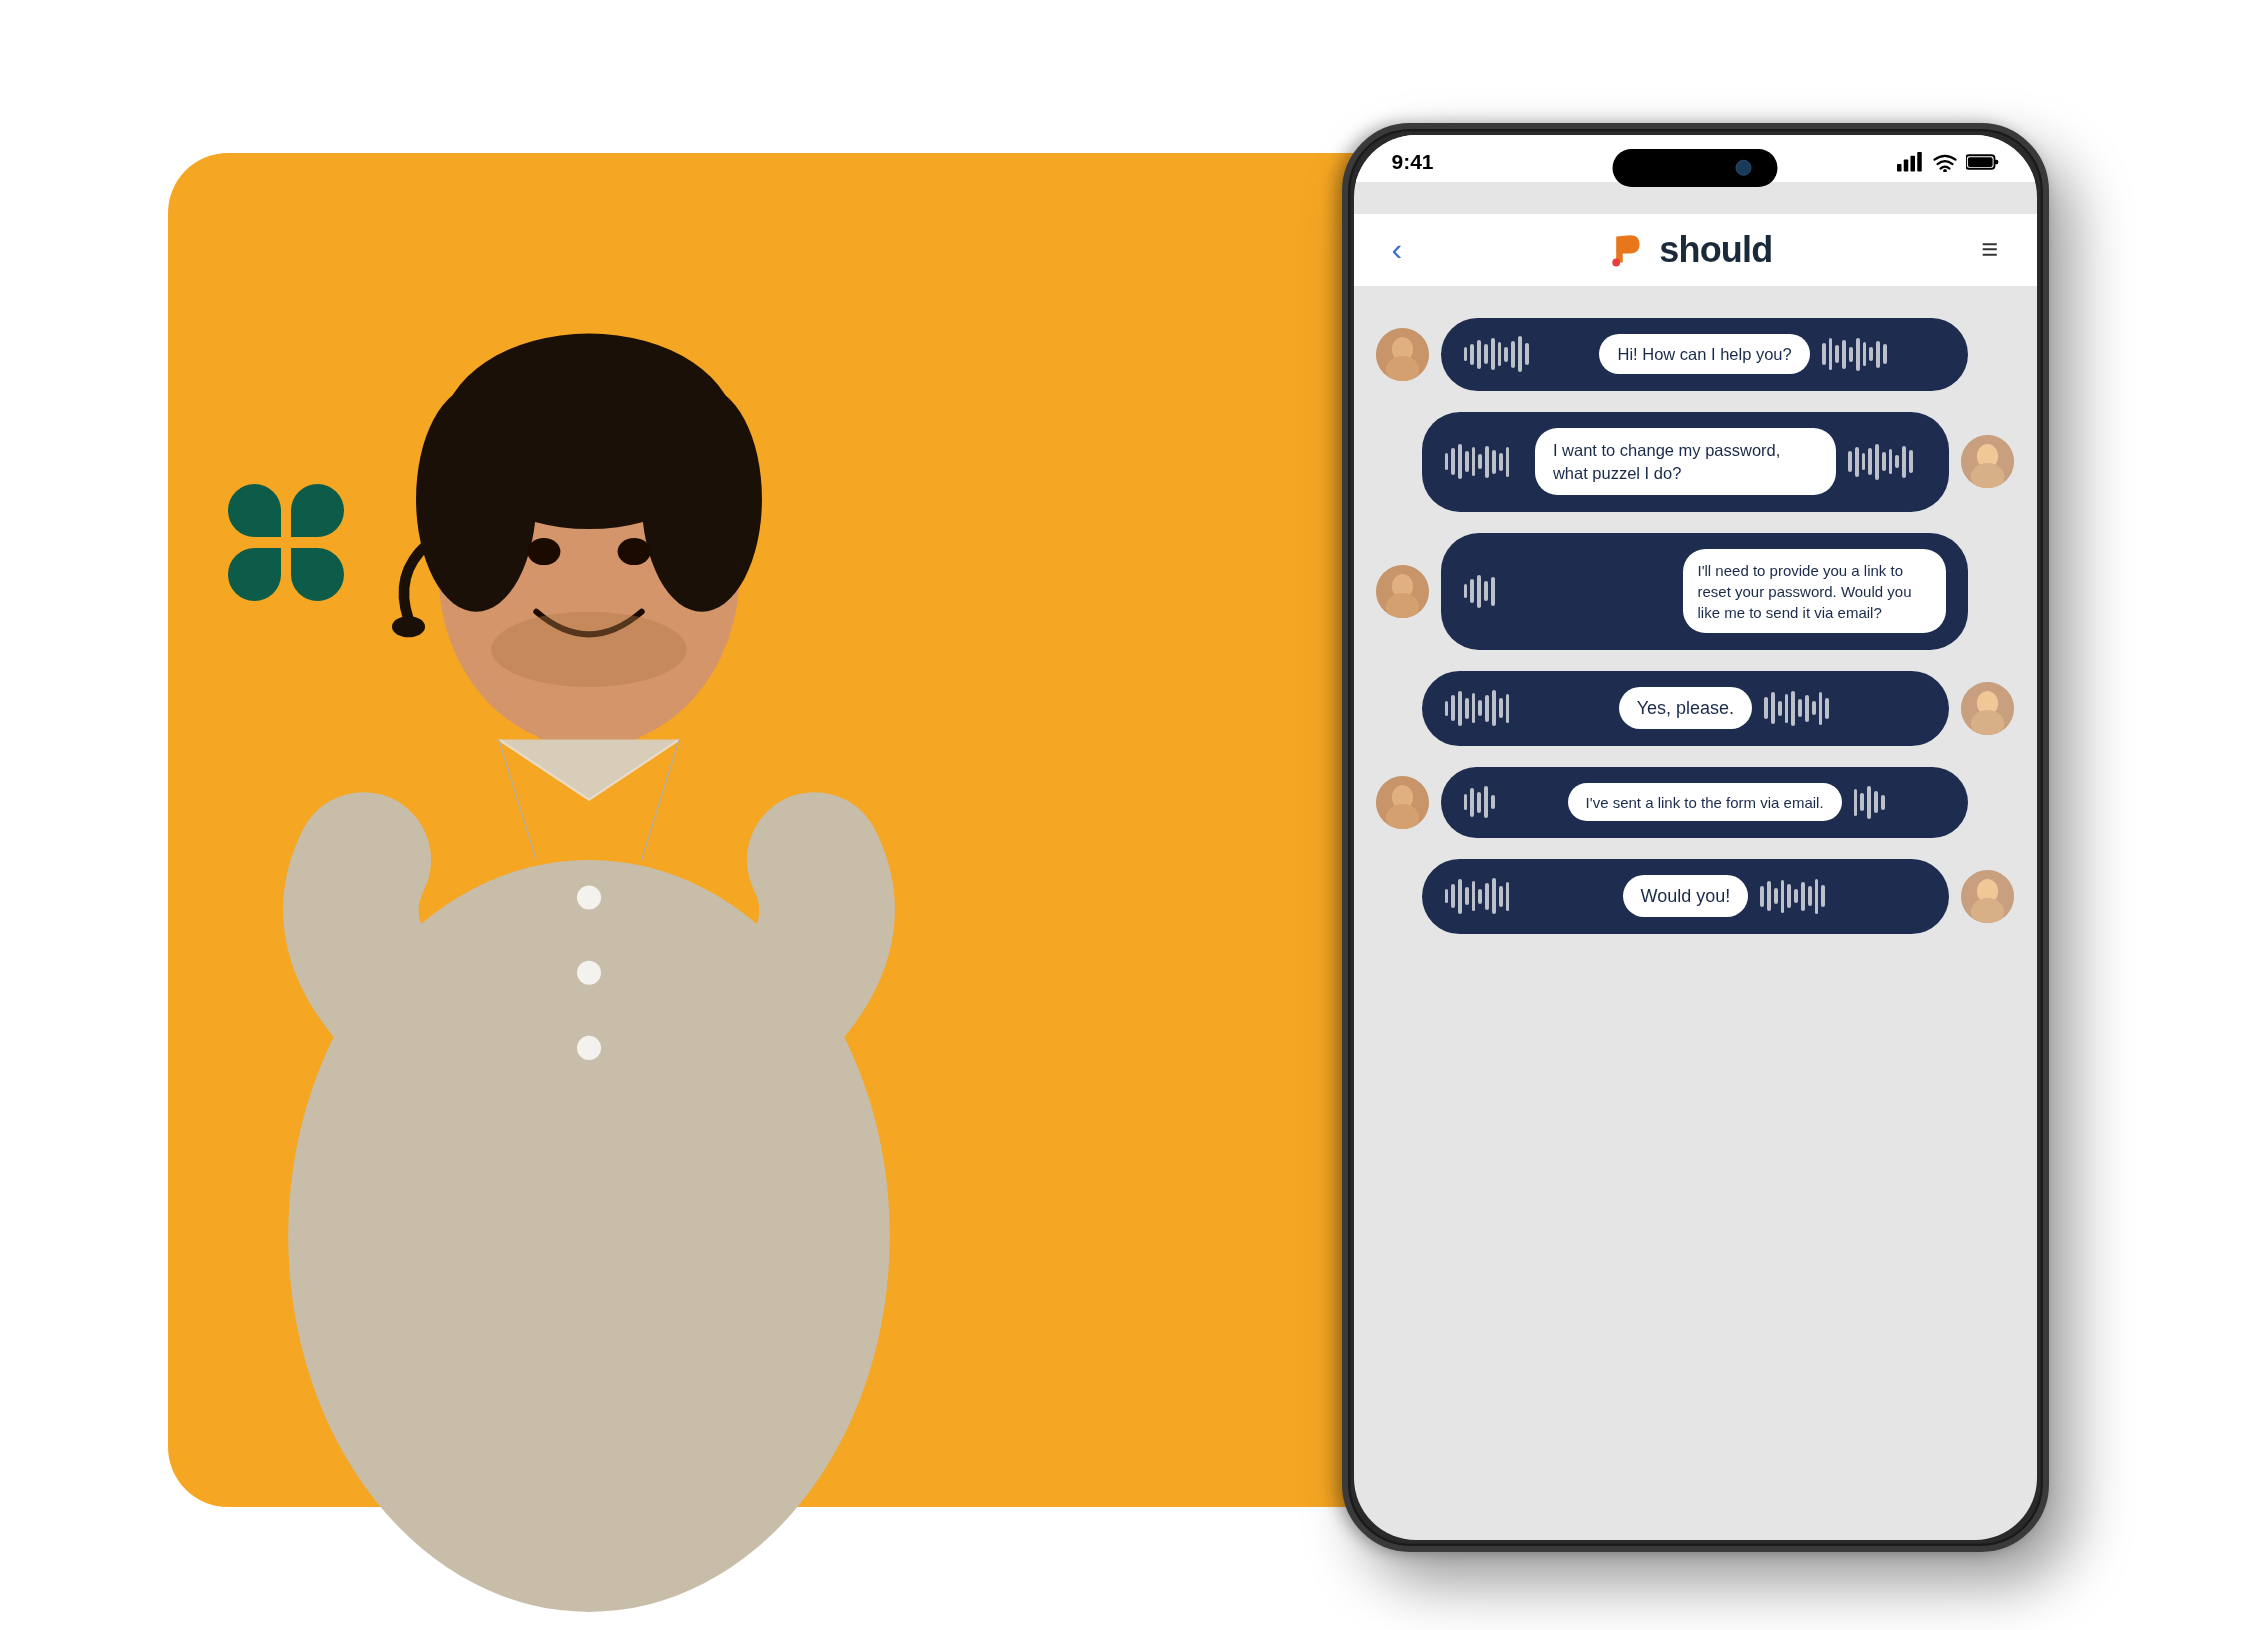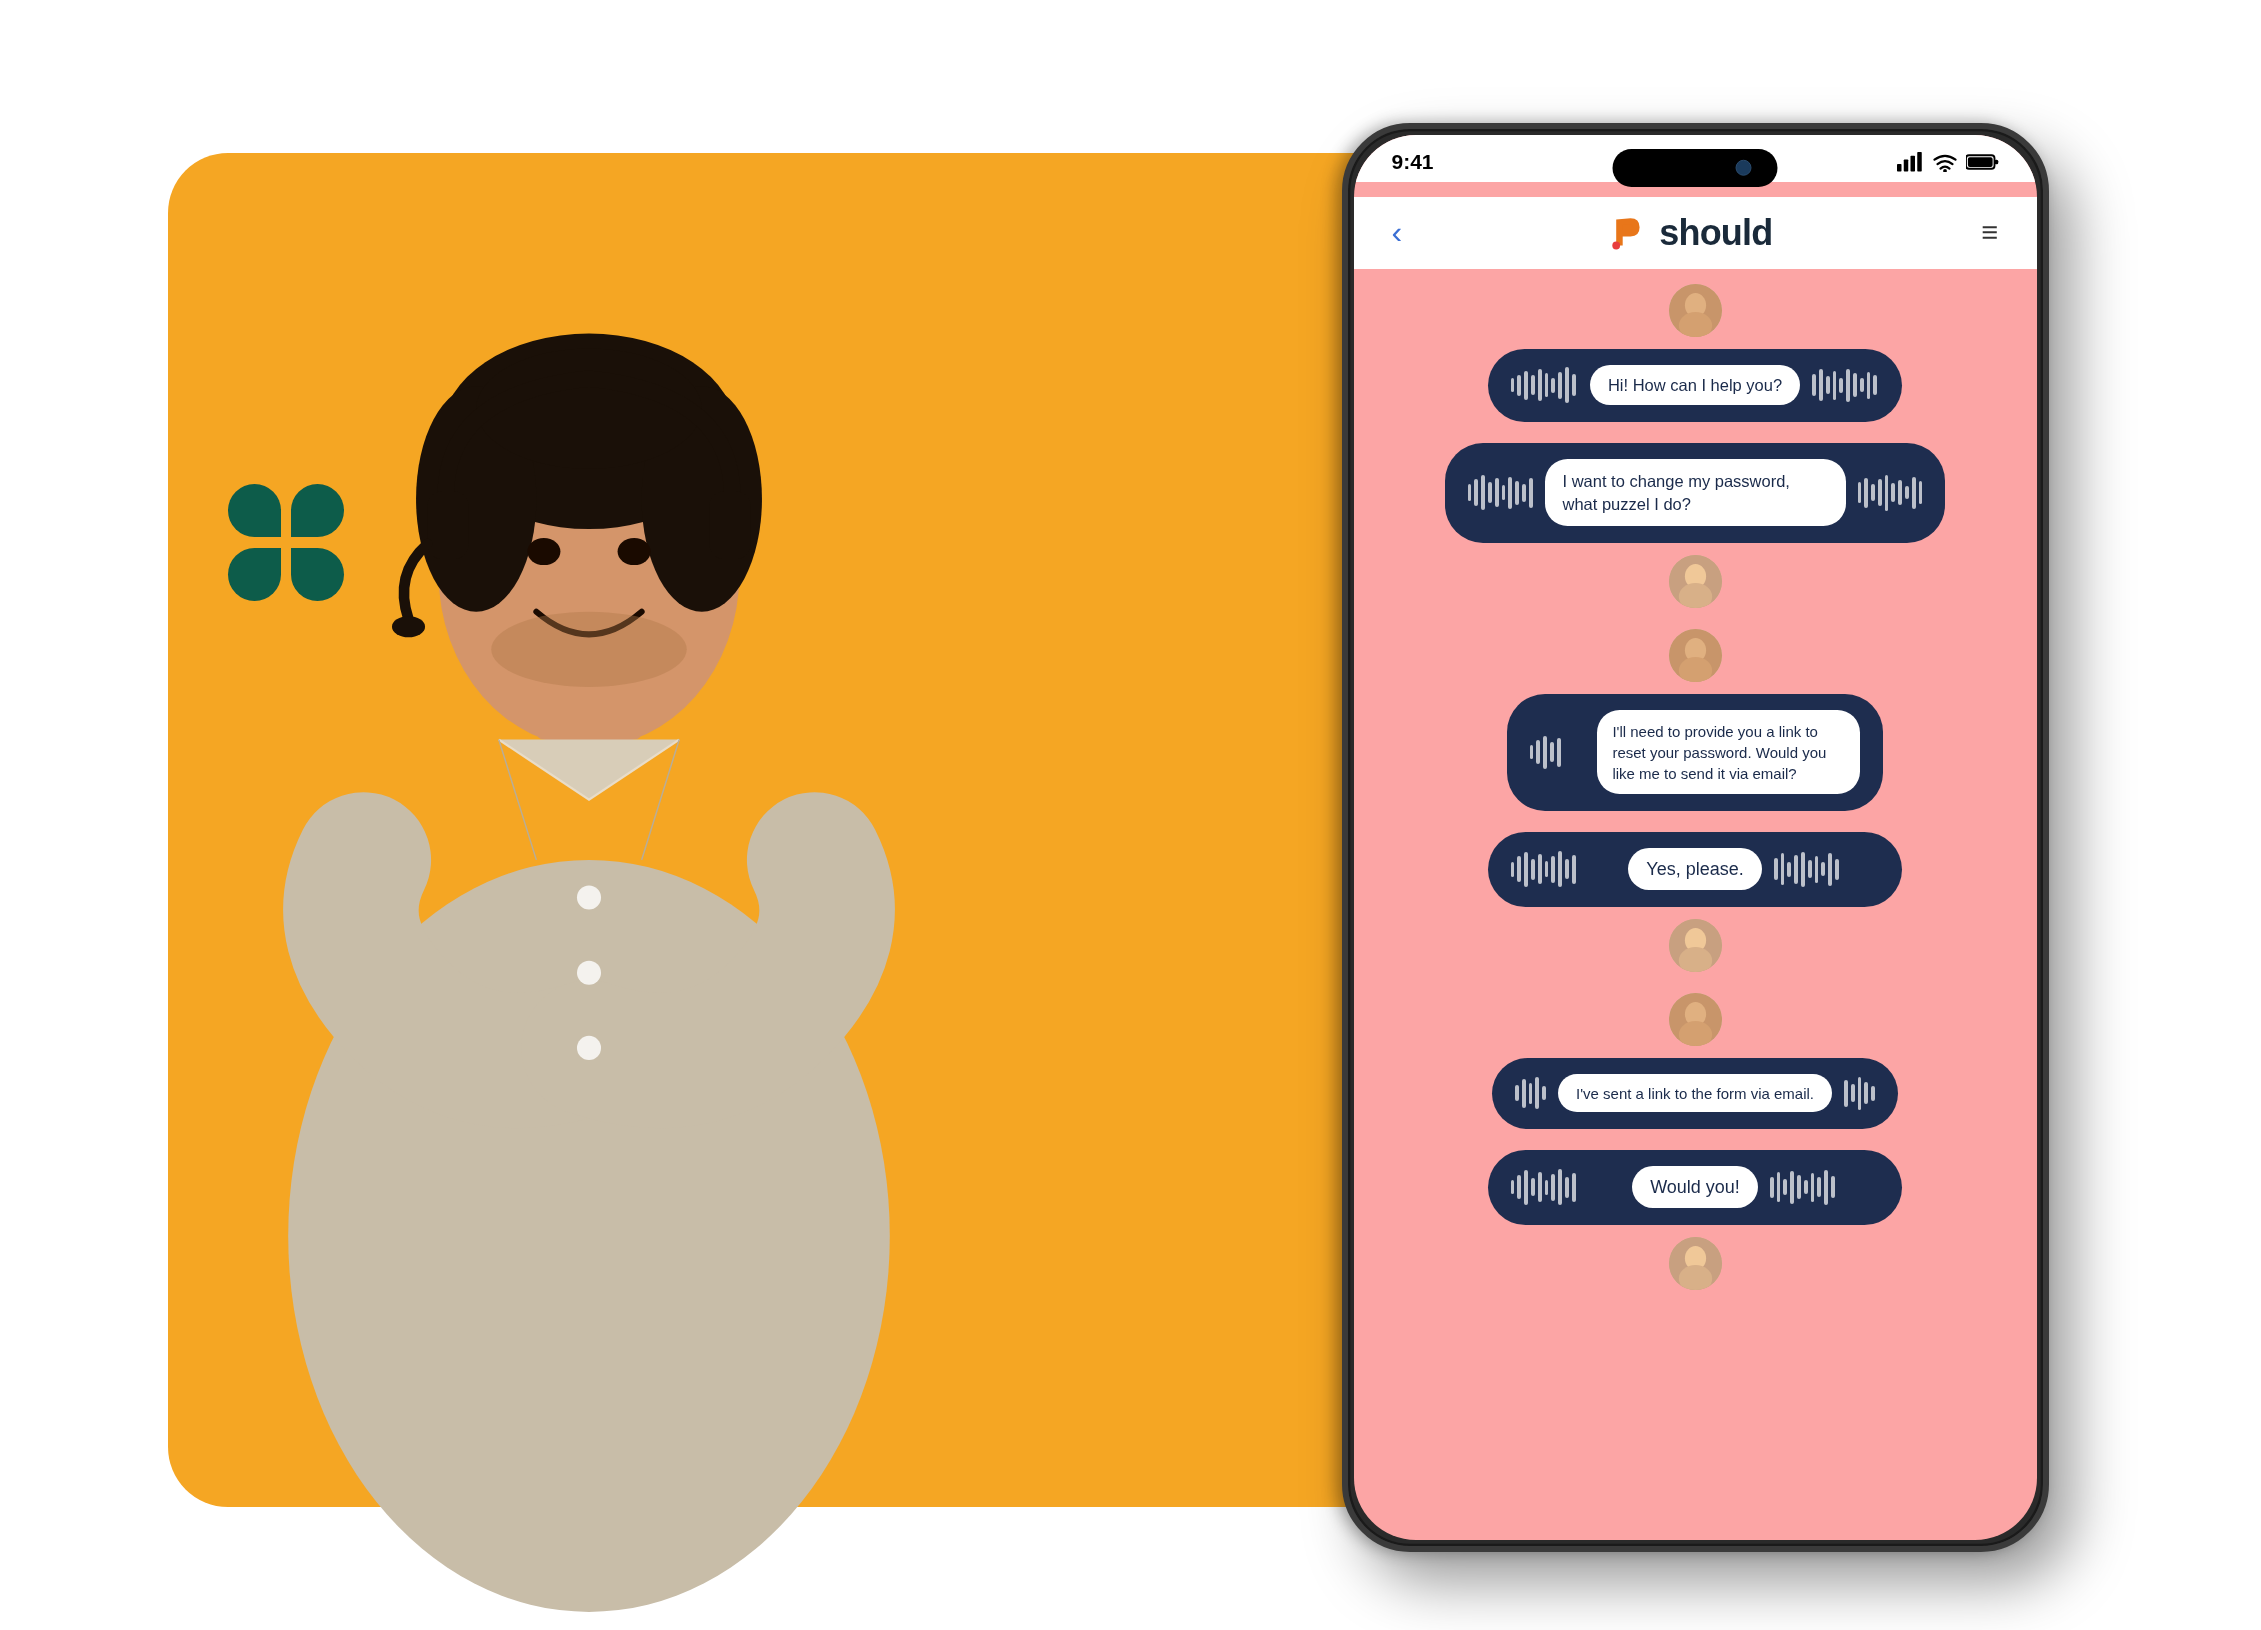--- a/index.html
+++ b/index.html
@@ -79,25 +79,26 @@
         -6px 0 15px rgba(0,0,0,0.3),
         inset 0 0 0 2.3px #1a1a1a;
     }
 
     .phone-screen {
       position: absolute;
       top: 6px;
       left: 6px;
       right: 6px;
       bottom: 6px;
-      background: #fca5a5;
+      background: #e5e5e5;
       border-radius: 62px;
       overflow: hidden;
       display: flex;
       flex-direction: column;
+      gap: 17px;
     }
 
     
     .status-bar {
       display: flex;
       align-items: center;
       justify-content: space-between;
       padding: 15px 38px 7.5px 38px;
       background: #ffffff;
       flex-shrink: 0;
@@ -193,21 +194,20 @@
       display: flex;
       flex-direction: column;
       gap: 21px;
     }
 
     
     .message-row {
       display: flex;
       align-items: center;
       gap: 12px;
-      flex-direction: column;
     }
 
     .message-row.agent {
       justify-content: flex-start;
     }
 
     .message-row.user {
       justify-content: flex-end;
     }
 

